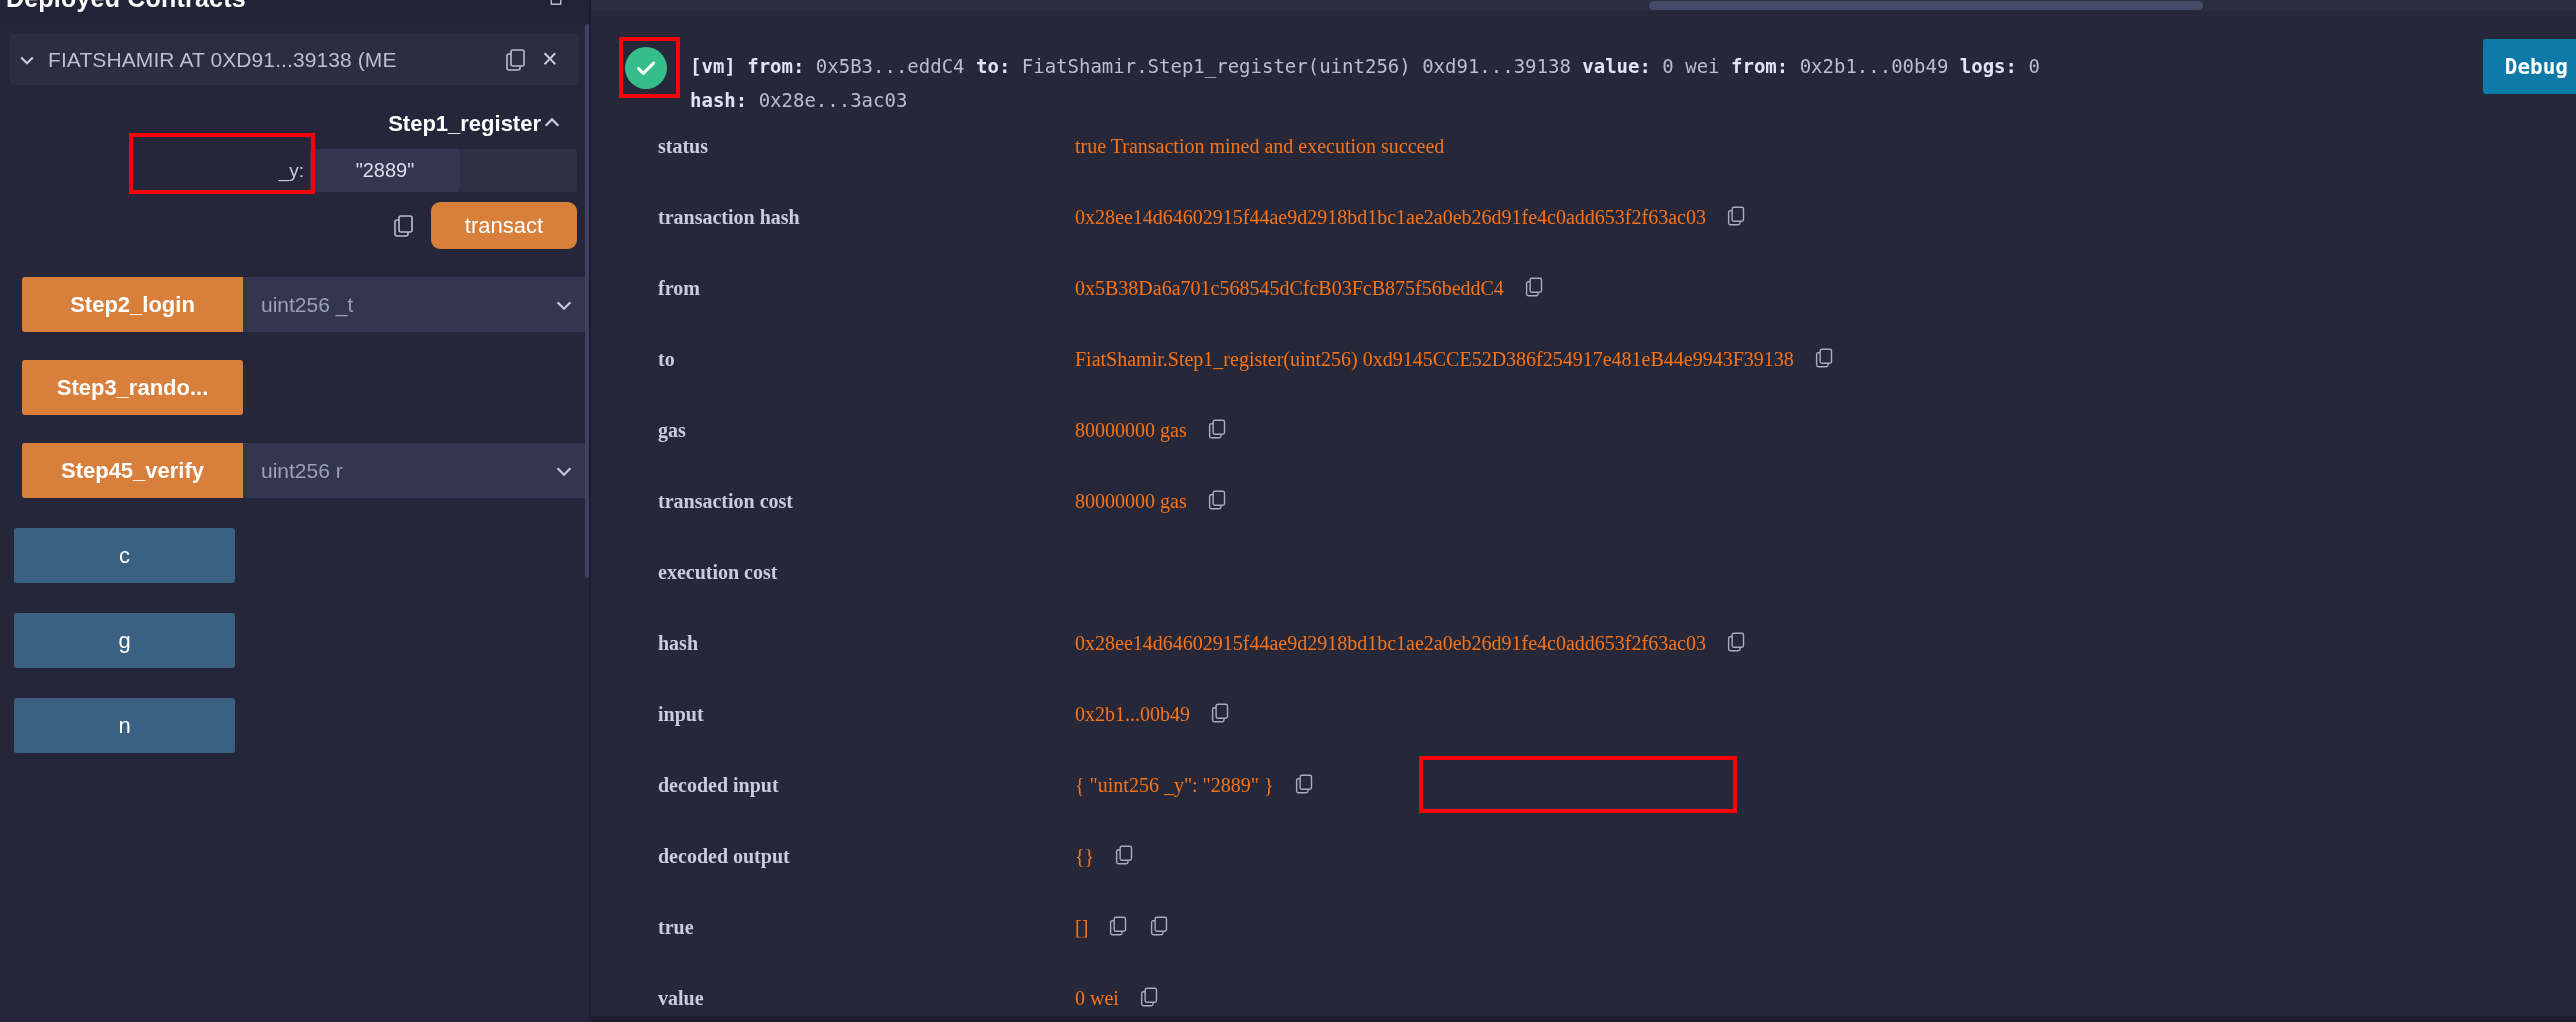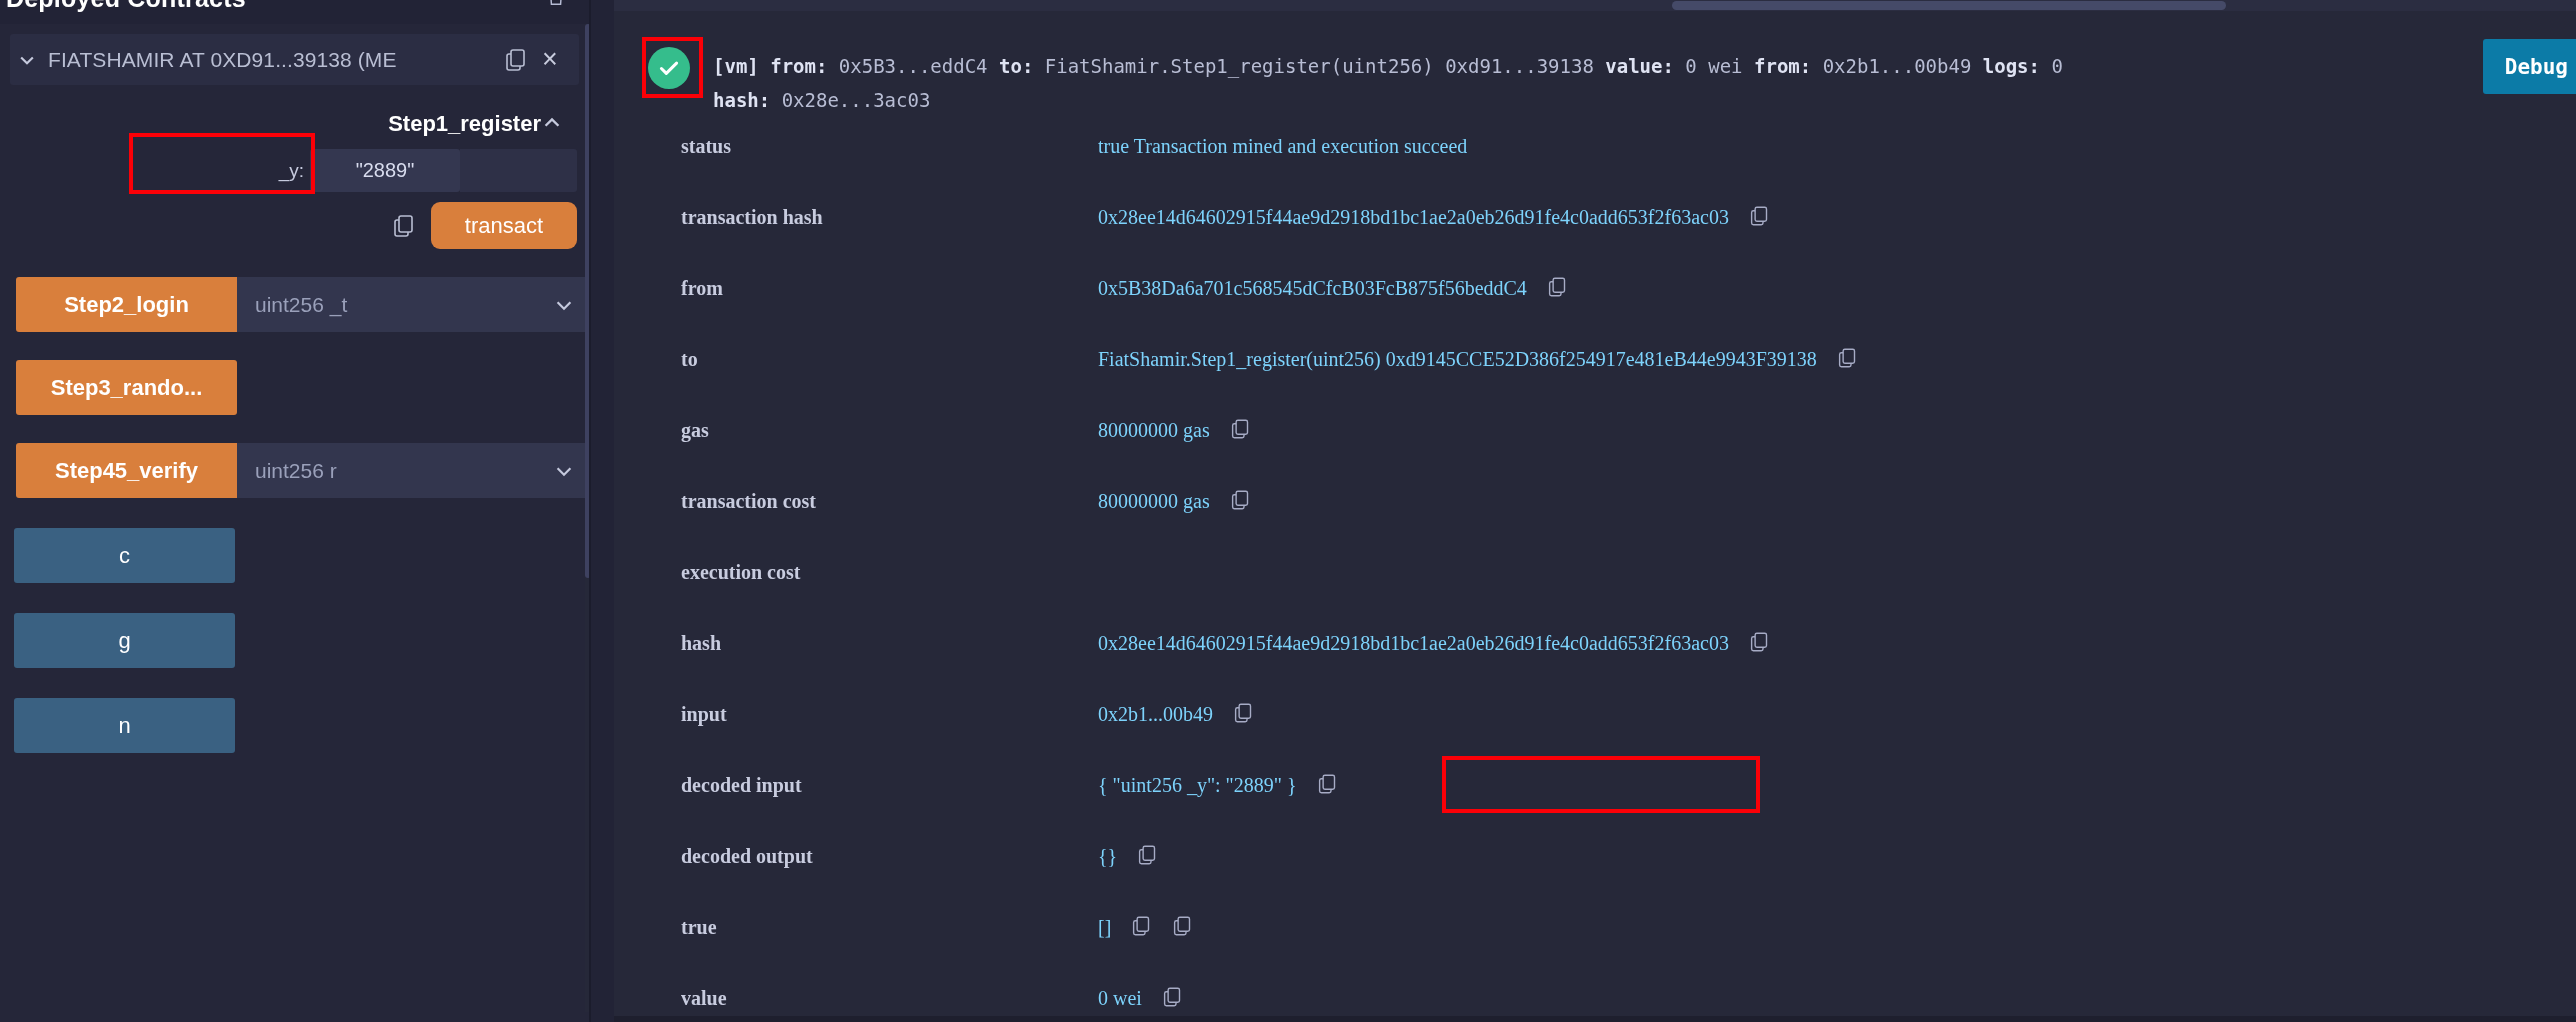--- a/index.html
+++ b/index.html
@@ -2,21 +2,21 @@
 <html><head>
 <meta charset="utf-8">
 <style>
   * { box-sizing: border-box; margin: 0; padding: 0; }
   html, body {
     width: 2576px; height: 1022px;
     background: #222336;
     font-family: "Liberation Sans", sans-serif;
     overflow: hidden;
   }
-  #root { position: relative; width: 2576px; height: 1022px; display: flex; gap: 23px; }
+  #root { position: relative; width: 2576px; height: 1022px; display: flex; }
 
   
   .sidebar {
     position: relative;
     width: 591px; height: 1022px;
     background: #252639;
     flex: 0 0 591px;
     overflow: hidden;
   }
   .sidebar-header {
@@ -91,21 +91,21 @@
     padding-right: 0px;
   }
   .btn-transact {
     background: #d97f3c; color: #ffffff;
     border: none; border-radius: 9px;
     height: 47px; min-width: 146px; padding: 0 18px;
     font-size: 22px; font-family: "Liberation Sans", sans-serif;
     cursor: pointer;
   }
 
-  .call-row { display: flex; align-items: center; margin-top: 28px; padding-left: 16px; }
+  .call-row { display: flex; align-items: center; margin-top: 28px; padding-left: 22px; }
   .call-btn {
     background: #d97f3c; color: #ffffff; border: none;
     height: 55px; border-radius: 3px 0 0 3px;
     min-width: 221px; font-size: 22px; font-weight: 700;
     font-family: "Liberation Sans", sans-serif; cursor: pointer;
     display:flex; align-items:center; justify-content:center;
   }
   .call-btn.solo { border-radius: 3px; }
   .call-field {
     flex: 1 1 auto; height: 55px; background: #33364e;
@@ -189,21 +189,21 @@
     font-size: 20px;
     position: relative;
   }
   .tx-key {
     width: 484px; flex: 0 0 484px;
     padding-left: 67px;
     color: #c8ccdf; font-weight: 700;
     line-height: 30px;
   }
   .tx-val {
-    flex: 1 1 auto; color: #7dd3fc; line-height: 30px;
+    flex: 1 1 auto; color: #f97316; line-height: 30px;
     display: flex; align-items: flex-start; gap: 20px;
     white-space: nowrap;
   }
   .tx-val .copy { color: #a7acc6; }
   .copy-svg { width: 21px; height: 24px; display: inline-block; vertical-align: -4px; }
   .hl-decoded {
     position: absolute;
     left: 828px; top: -14px; width: 318px; height: 57px;
     border: 4px solid #fb0007; pointer-events: none;
   }

